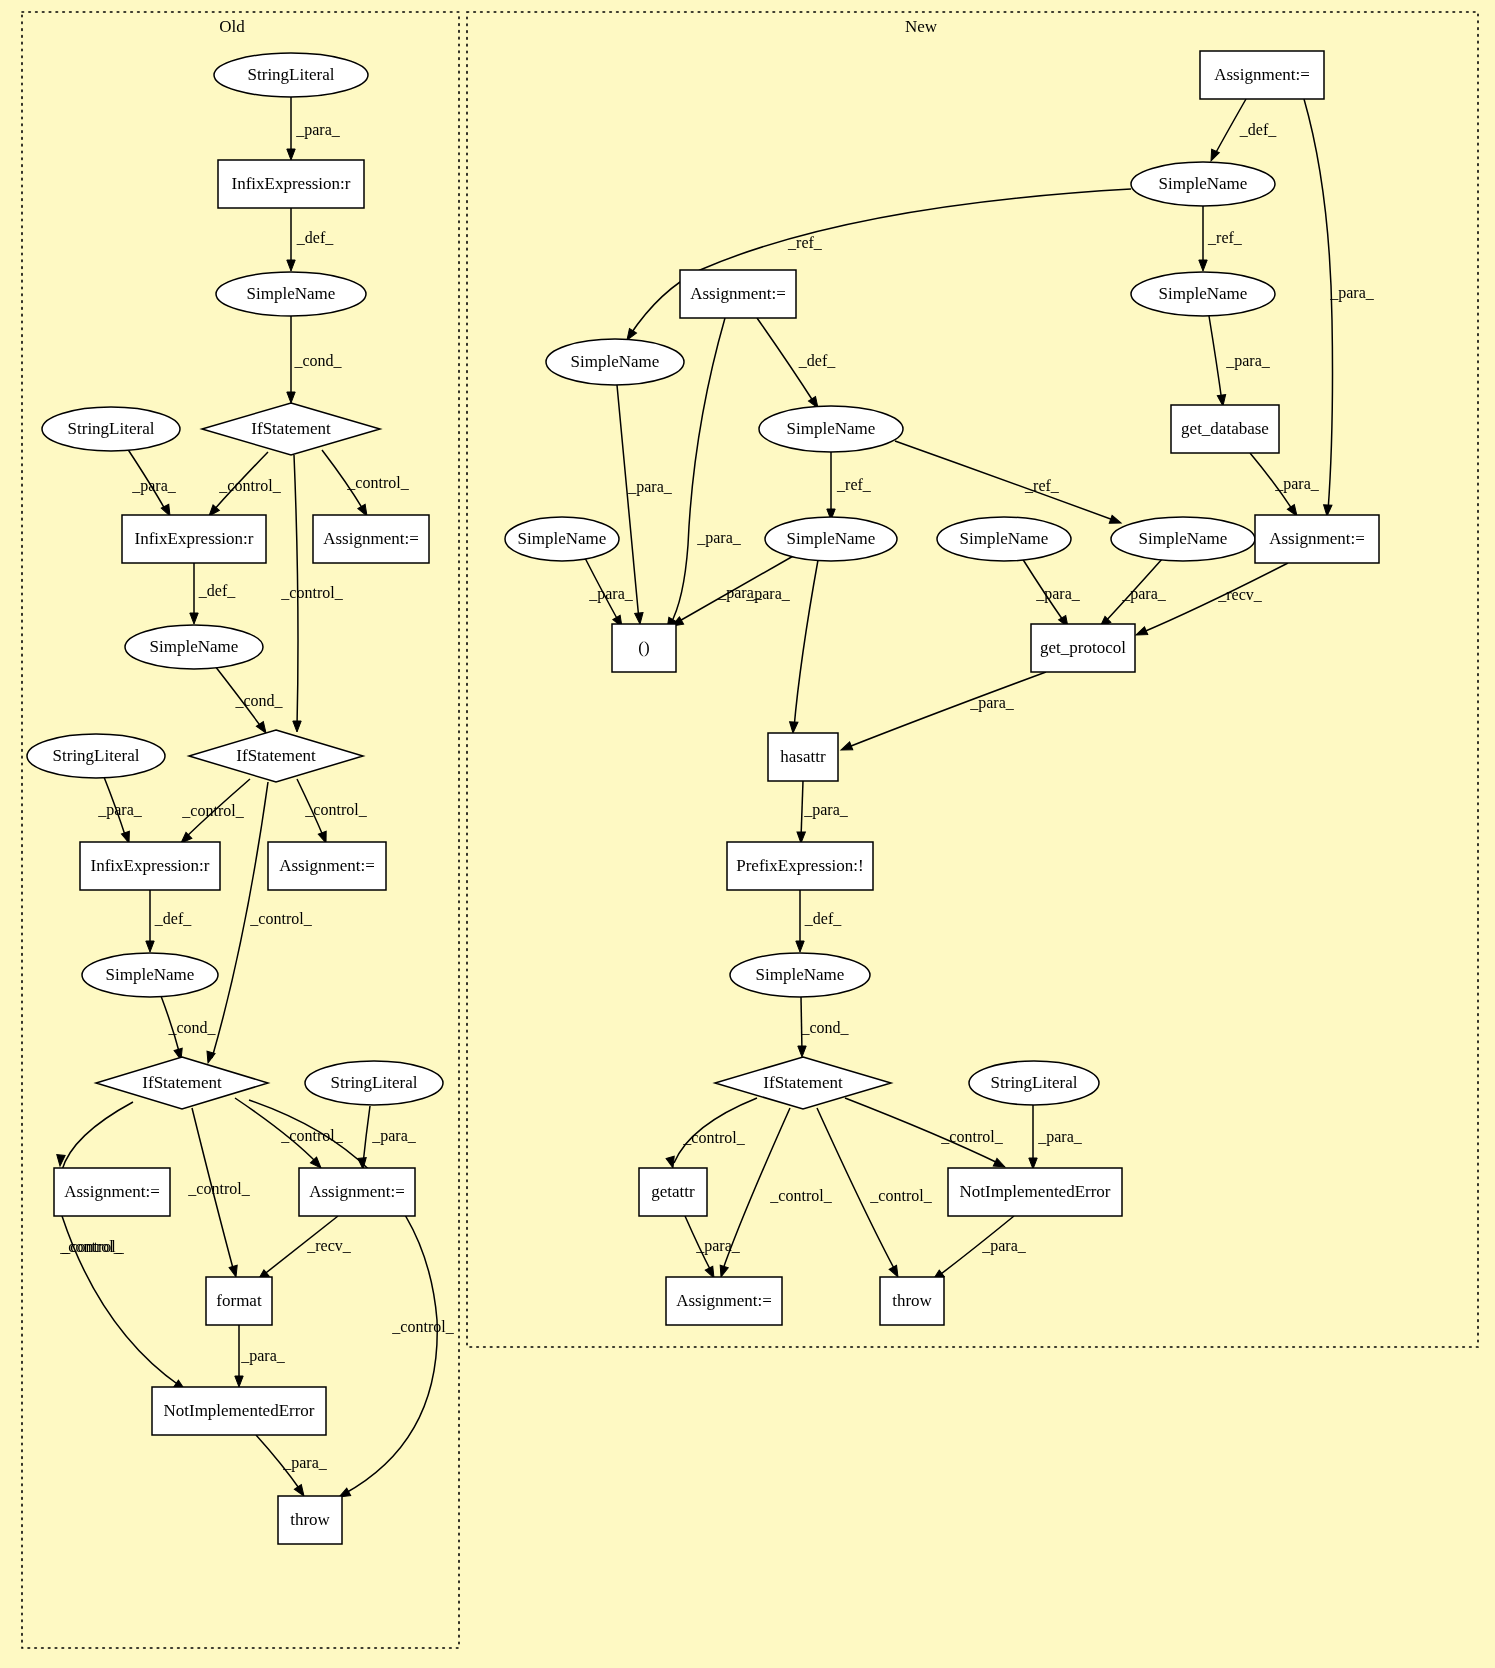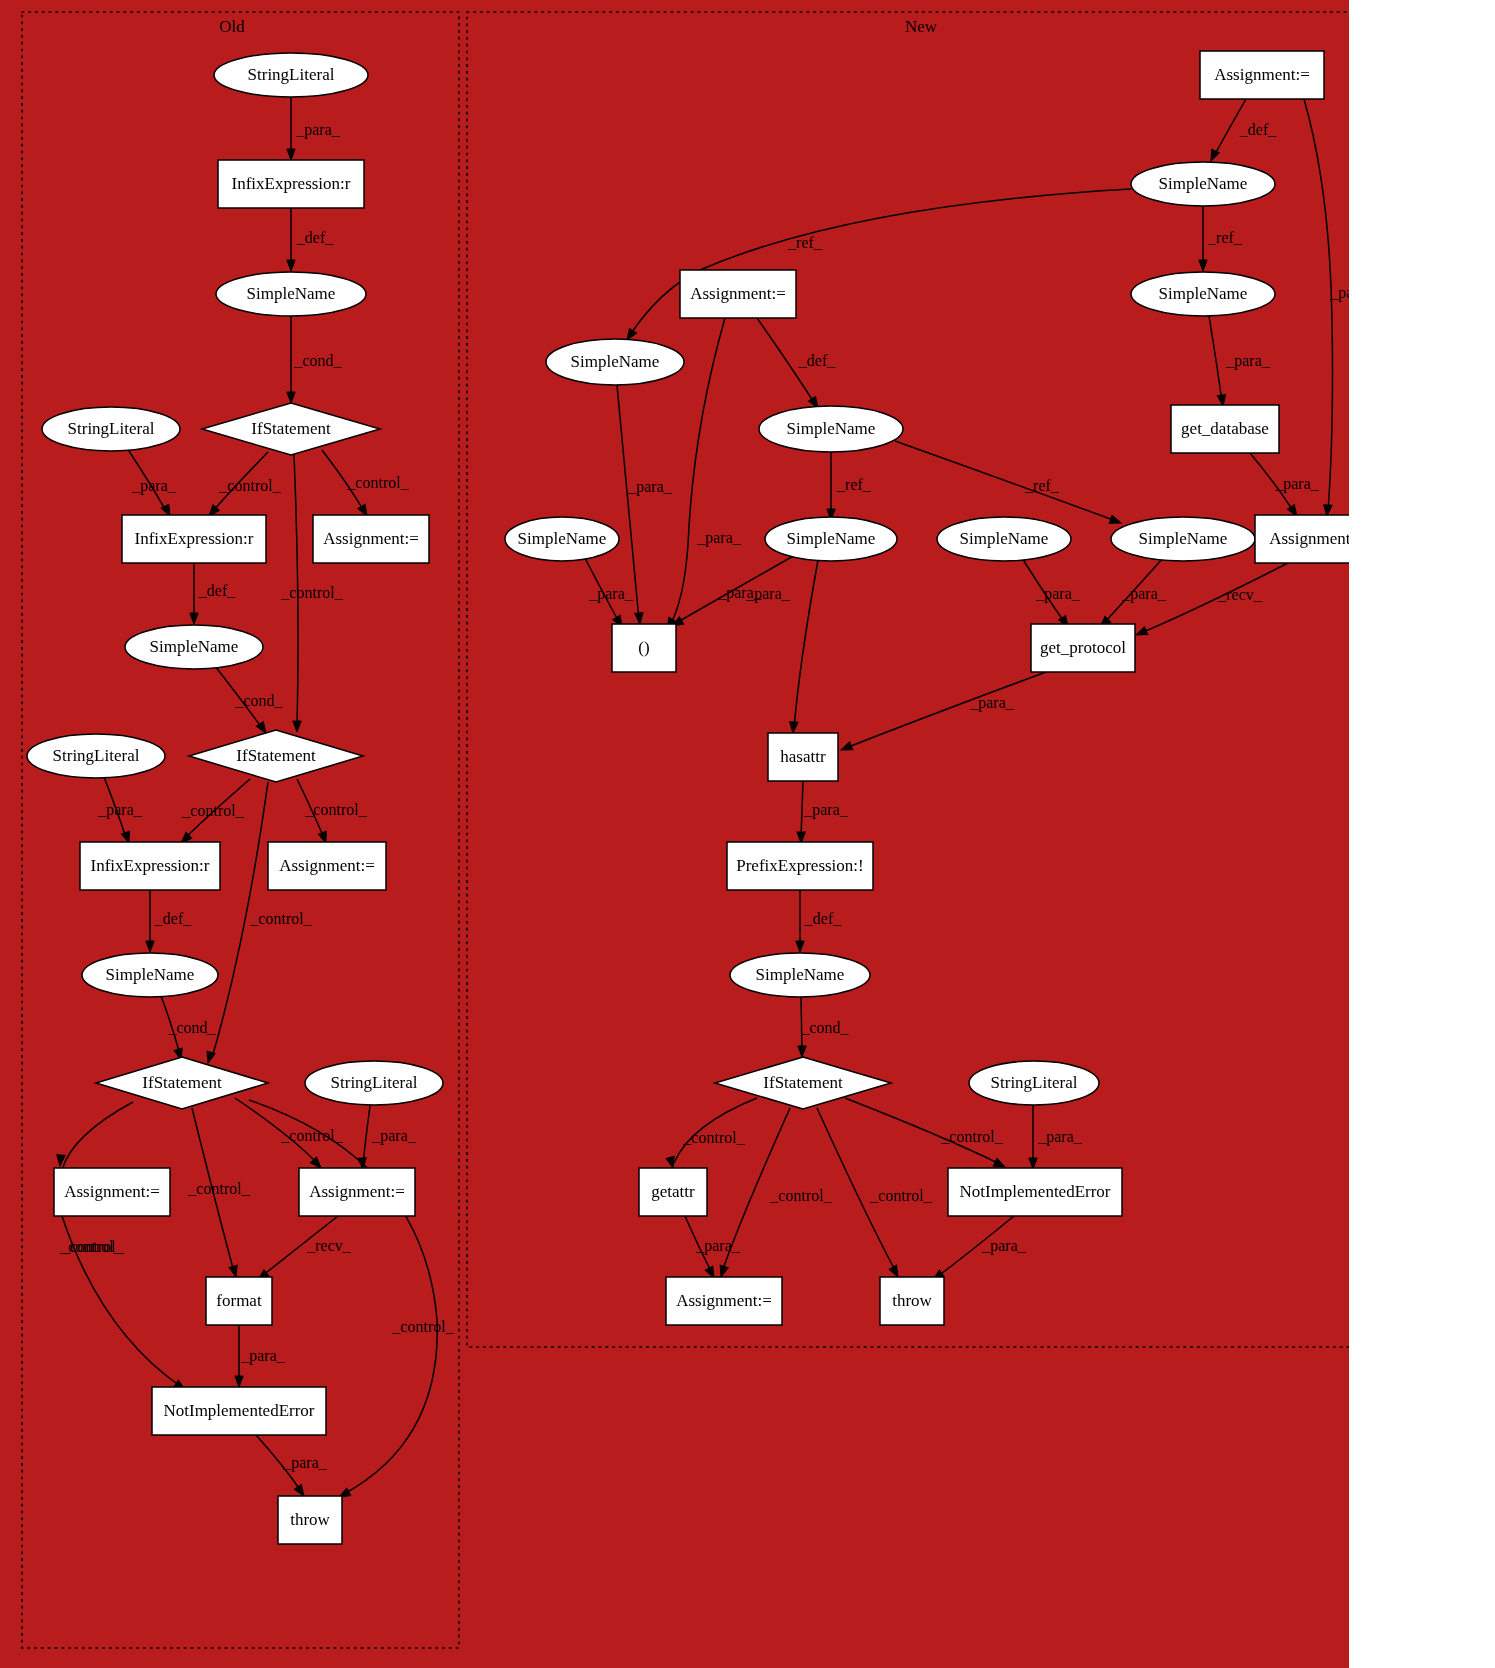--- a/index.html
+++ b/index.html
@@ -5,23 +5,23 @@
   html, body {
     margin: 0;
     padding: 0;
     background: #ffffff;
   }
   body {
     font-family: "Liberation Serif", "DejaVu Serif", serif;
   }
   #diagram-root {
     position: relative;
-    width: 1349px;
+    width: 1495px;
     height: 1668px;
-    background: #b91c1c;
+    background: #fef9c3;
     overflow: hidden;
   }
   svg#graph-canvas {
     position: absolute;
     top: 0;
     left: 0;
     width: 1495px;
     height: 1668px;
   }
   .cluster-border {

